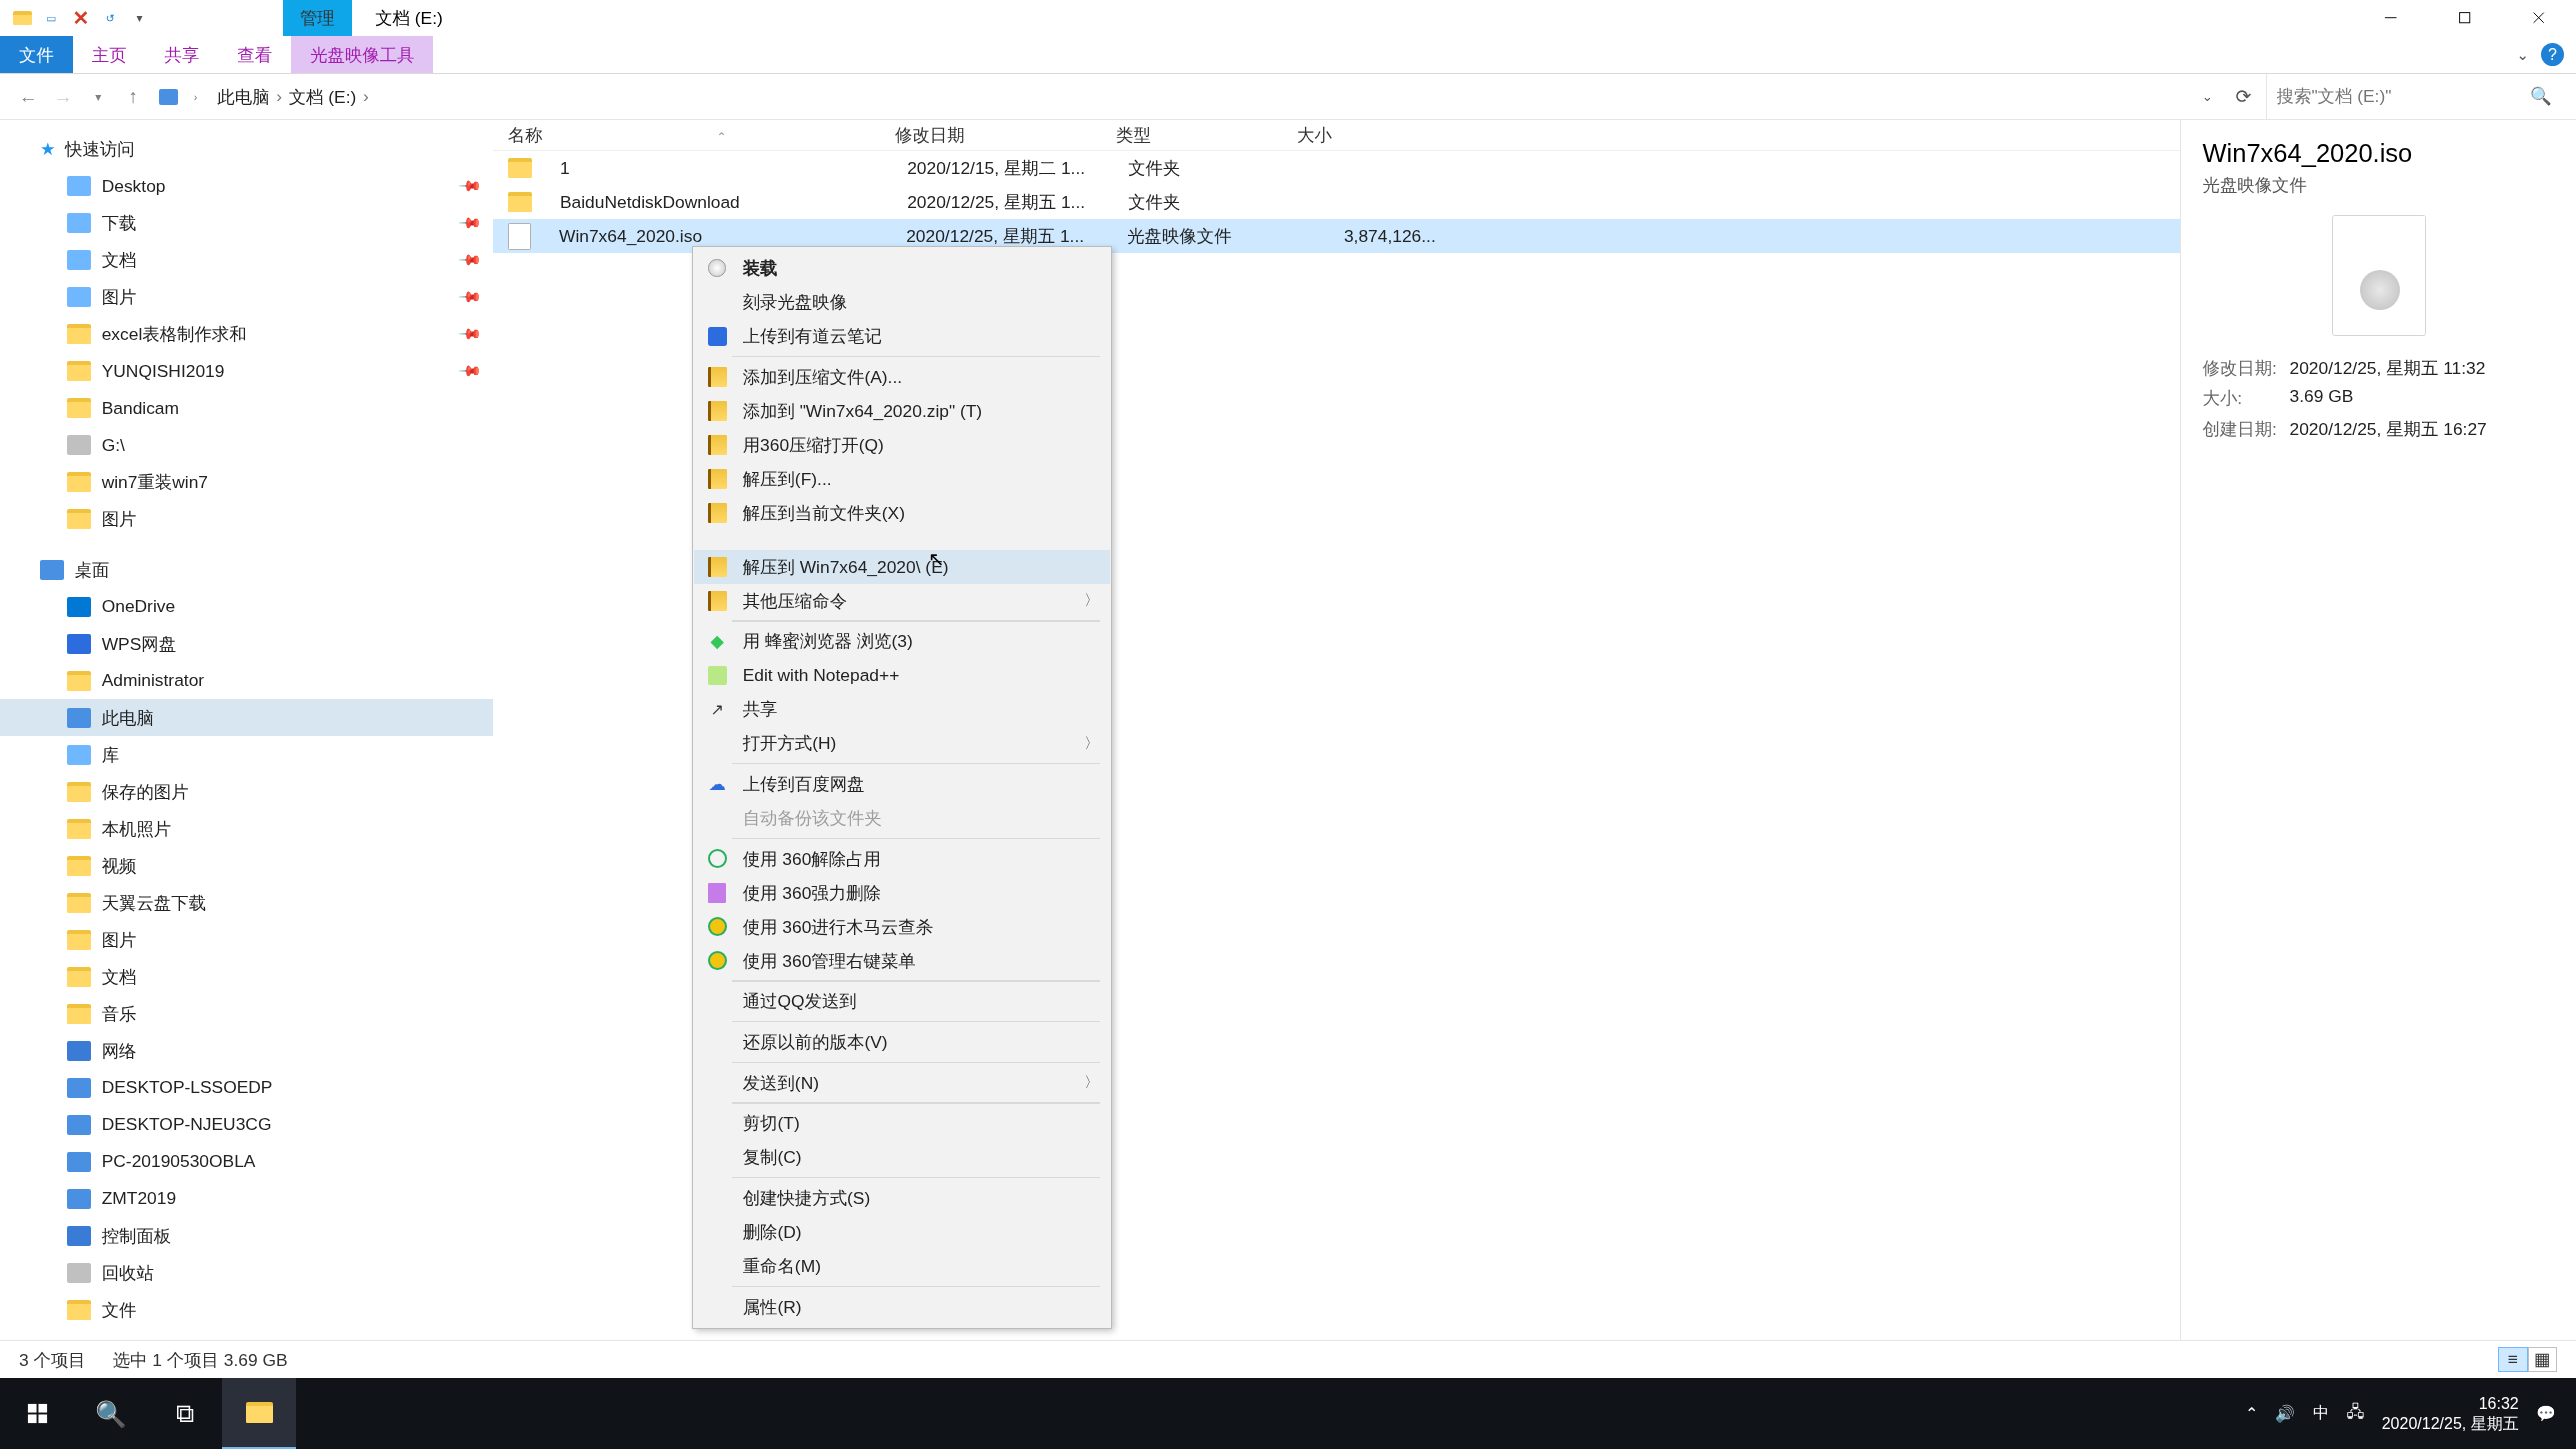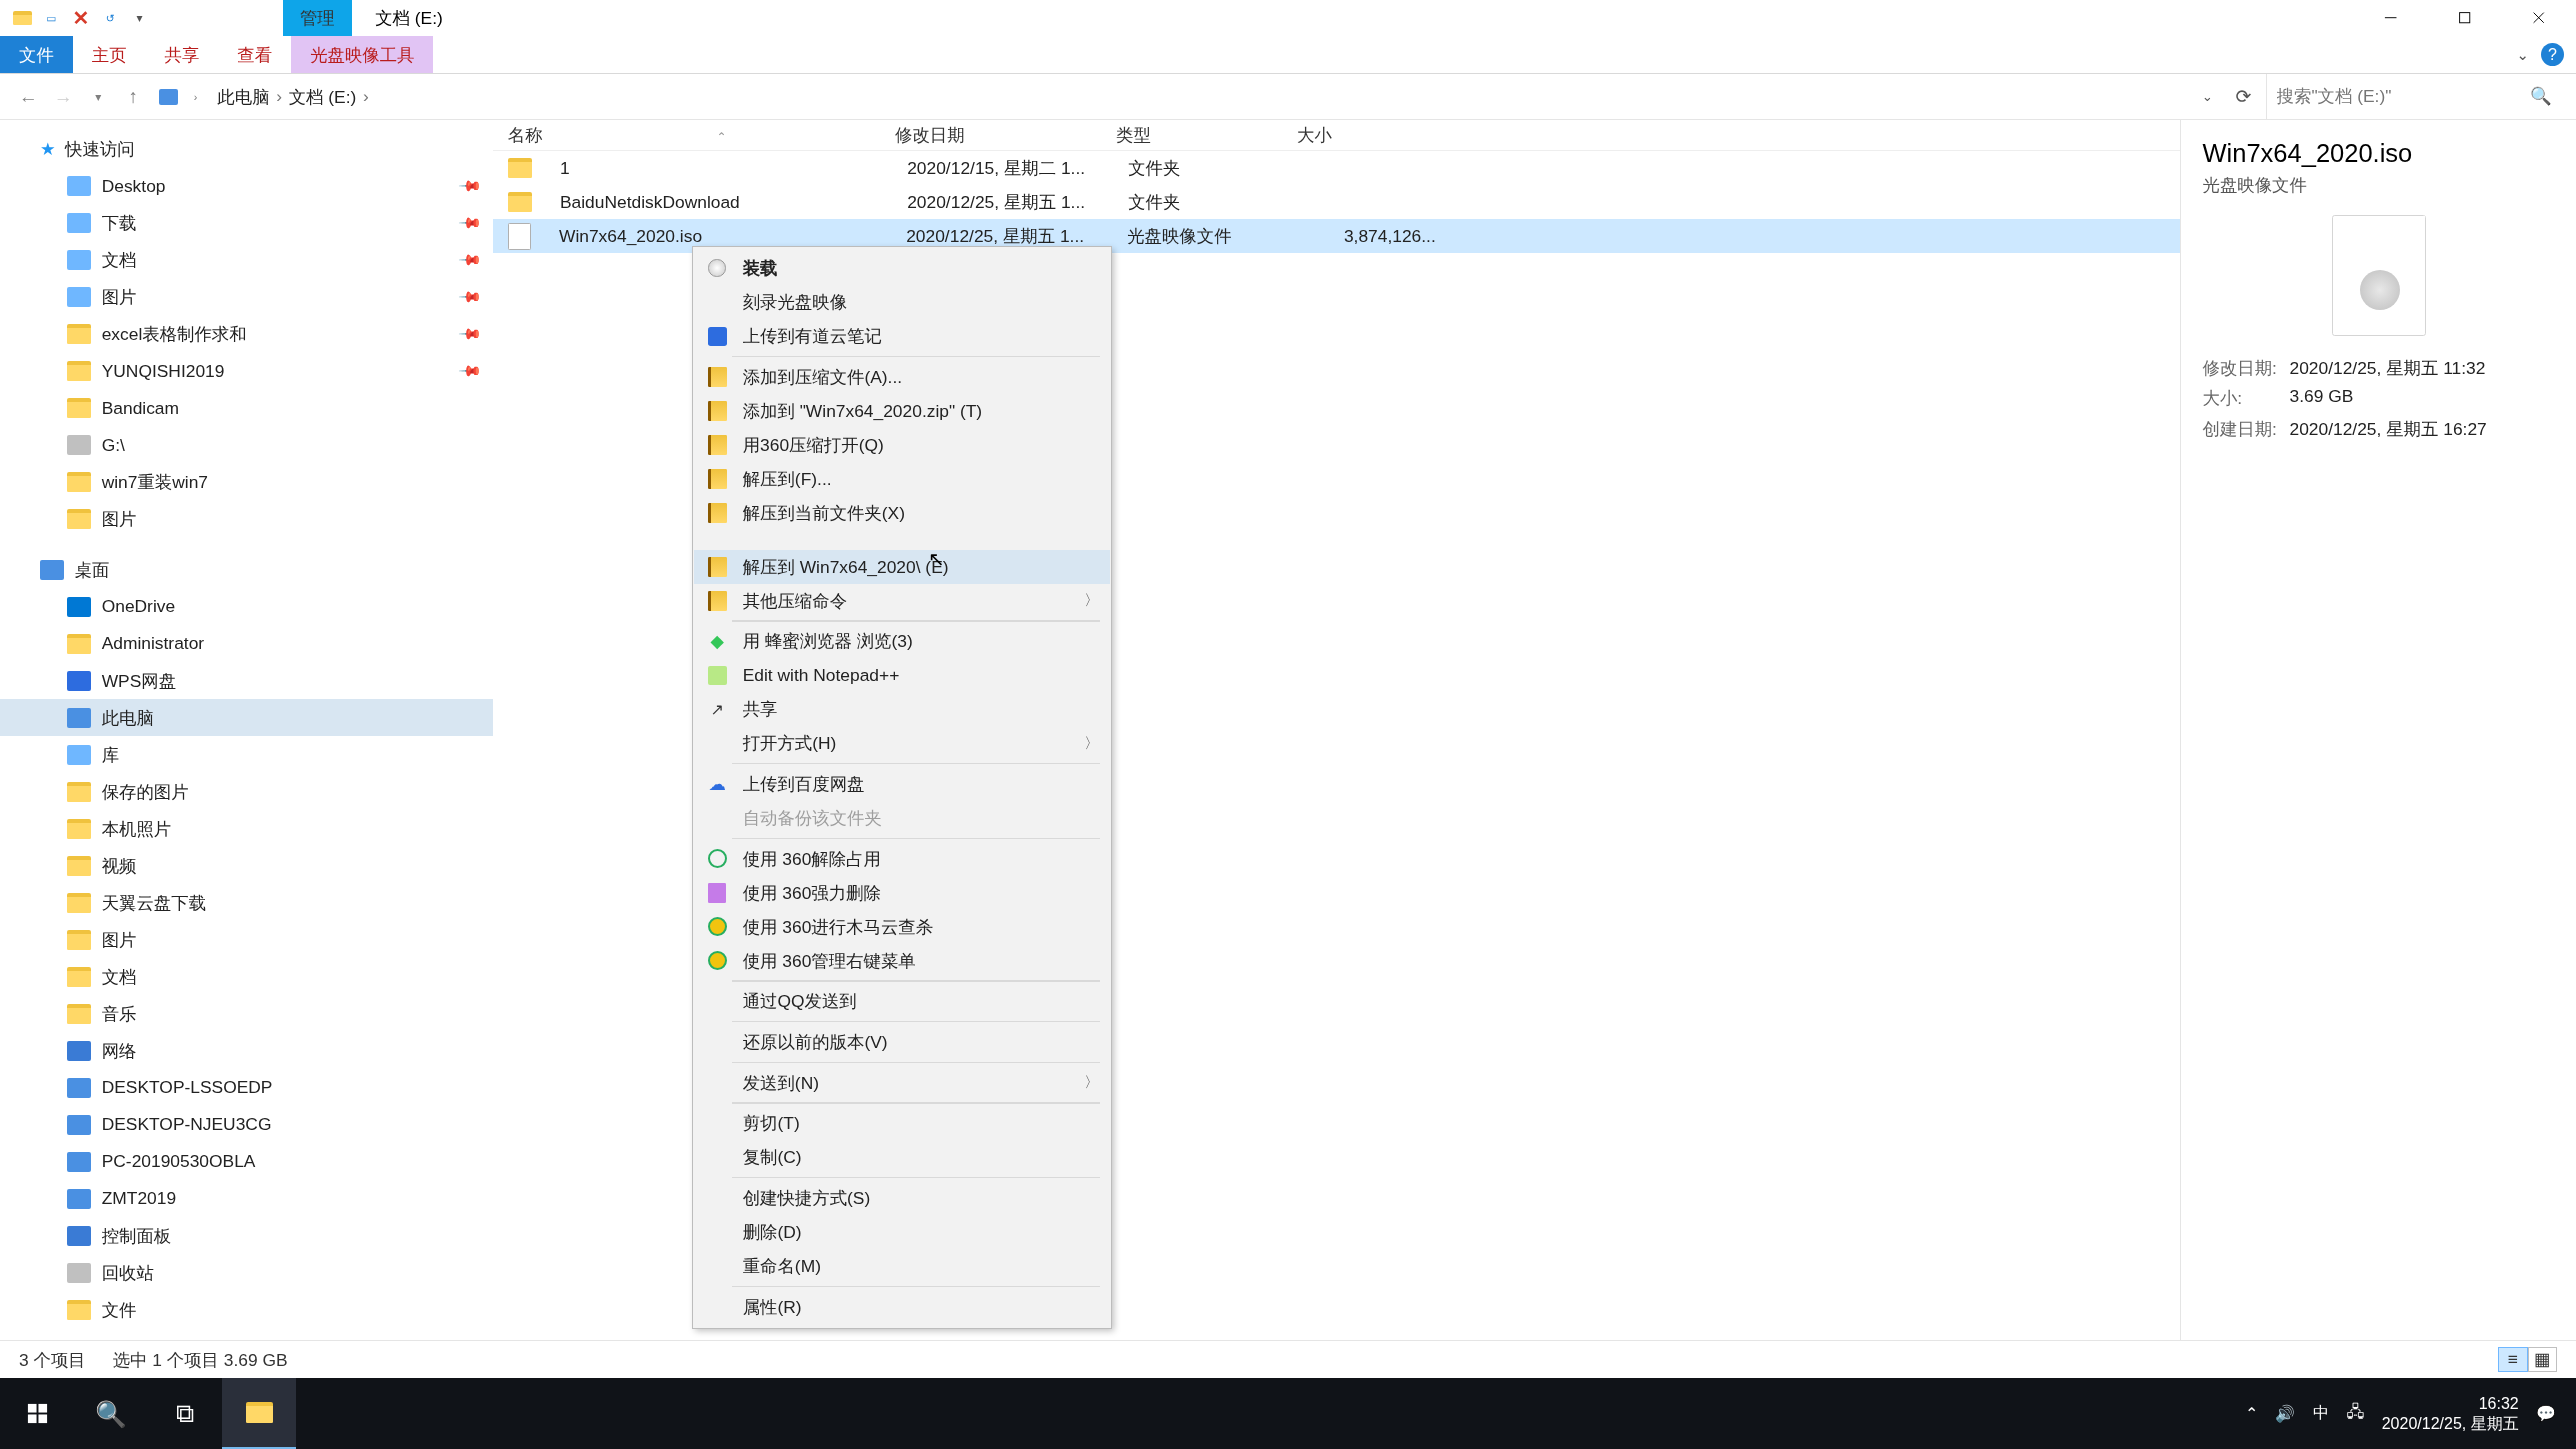--- a/index.html
+++ b/index.html
@@ -12,21 +12,21 @@
   .tab-ctx { background: #0ea5e9; border-top: 0; padding: 4px 17.4px; font-size: 17.4px; color: #333; display: flex; align-items: center; }
   .title-text { padding: 4px 23px; font-size: 17.4px; color: #000; display: flex; align-items: center; }
   .spacer { flex: 1; }
   .win-controls { display: flex; }
   .win-btn { width: 74px; height: 36px; display: flex; align-items: center; justify-content: center; font-size: 19px; color: #000; }
   .win-btn svg { width: 17.4px; height: 17.4px; stroke: #000; stroke-width: 1.3; fill: none; }
   .help-icon { width: 23px; height: 23px; border-radius: 50%; background: #1e81d6; color: #fff; font-size: 16px; display: flex; align-items: center; justify-content: center; }
 
   
   .ribbon { height: 38px; display: flex; align-items: stretch; border-bottom: 1.3px solid #d9d9d9; }
-  .ribbon-tab { padding: 0 19px; font-size: 17.4px; display: flex; align-items: center; color: #b91c1c; }
+  .ribbon-tab { padding: 0 19px; font-size: 17.4px; display: flex; align-items: center; color: #a21caf; }
   .ribbon-tab.file { background: #1e81d6; color: #fff; }
   .ribbon-tab.ctx2 { background: #e1c4f4; }
 
   
   .addr { height: 46px; display: flex; align-items: center; gap: 8px; padding: 0 14.8px; border-bottom: 1.3px solid #e5e5e5; }
   .nav-ico { width: 27px; height: 27px; display: flex; align-items: center; justify-content: center; color: #808080; font-size: 19px; }
   .breadcrumb { display: flex; align-items: center; gap: 2.7px; font-size: 17.4px; color: #222; margin-left: 8px; }
   .crumb-sep { color: #777; padding: 0 4px; }
   .refresh { margin-left: auto; color: #555; font-size: 19px; padding: 0 6.7px; }
   .search { display: flex; align-items: center; border-left: 1.3px solid #e5e5e5; padding: 0 9.4px; width: 295px; height: 100%; }
@@ -249,27 +249,27 @@
         <span class="pc-ico"></span>
         <span>桌面</span>
       </div>
     <div class="tree-item">
         <span class="sp ind2"></span>
         <span class="folder-blue" style="background:#0078d4"></span>
         <span>OneDrive</span>
       </div>
     <div class="tree-item">
         <span class="sp ind2"></span>
-        <span class="folder-ico"></span>
-        <span>Administrator</span>
-      </div>
-    <div class="tree-item">
-        <span class="sp ind2"></span>
         <span class="folder-blue" style="background:#2d6cdf"></span>
         <span>WPS网盘</span>
+      </div>
+    <div class="tree-item">
+        <span class="sp ind2"></span>
+        <span class="folder-ico"></span>
+        <span>Administrator</span>
       </div>
     <div class="tree-item sel">
         <span class="sp ind2"></span>
         <span class="pc-ico"></span>
         <span>此电脑</span>
       </div>
     <div class="tree-item">
         <span class="sp ind2"></span>
         <span class="folder-blue" style="background:#6fb7ff"></span>
         <span>库</span>

